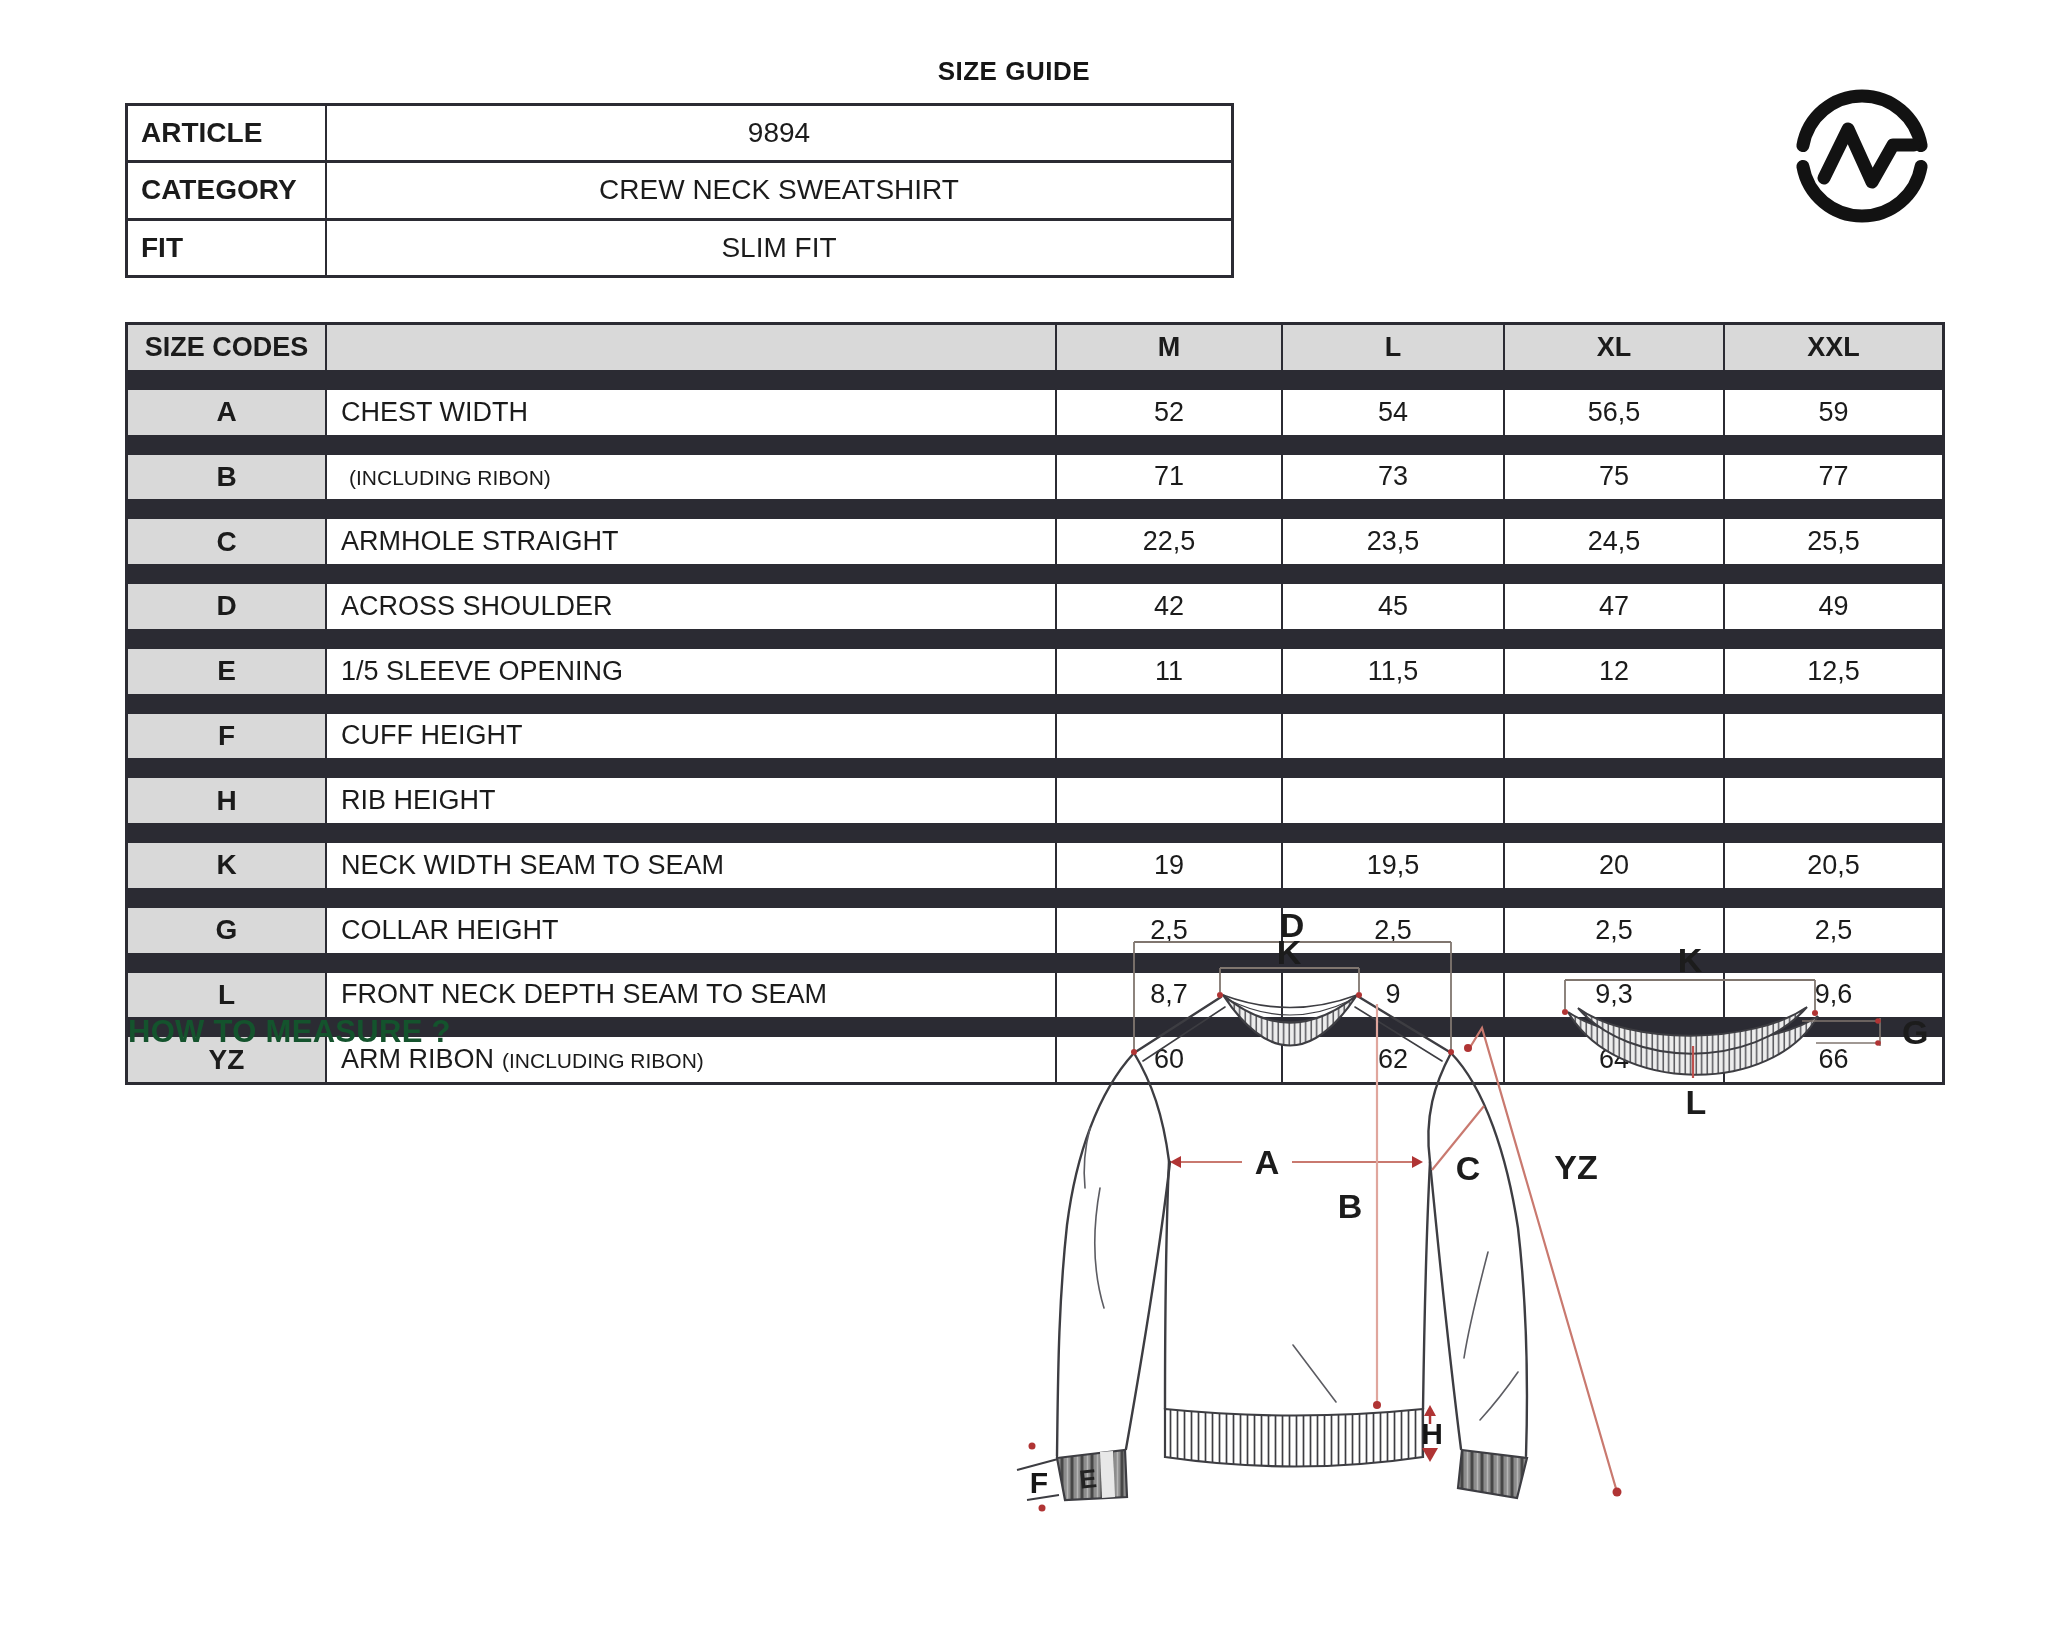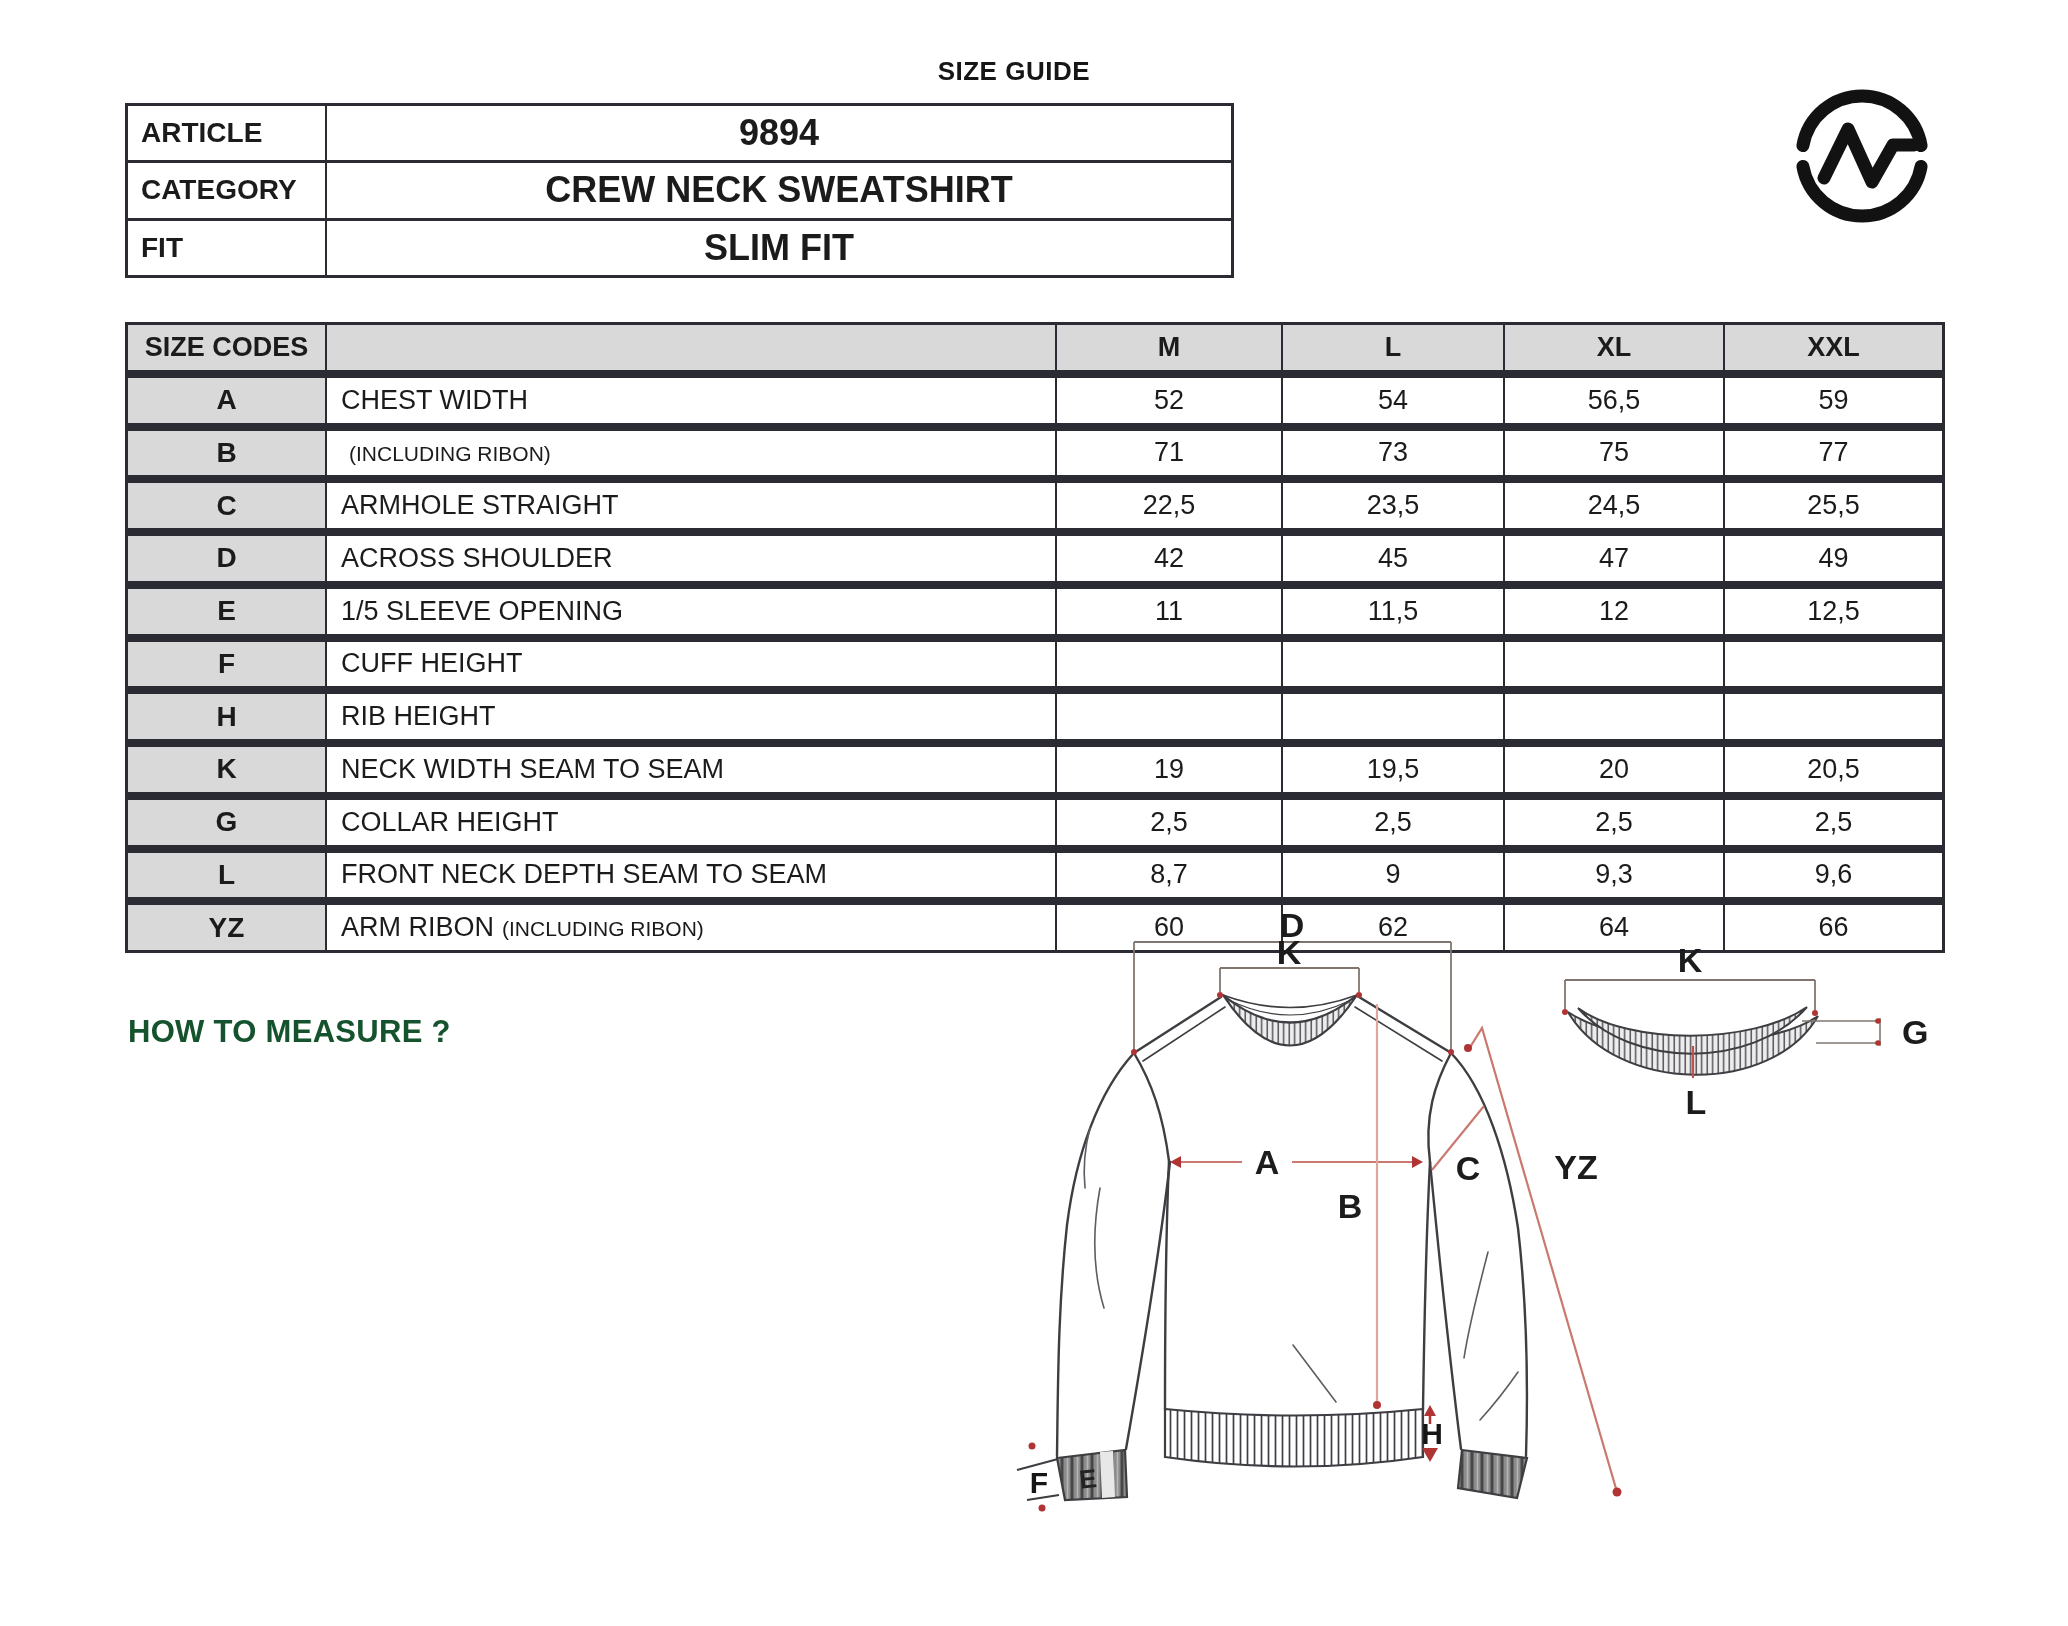--- a/index.html
+++ b/index.html
@@ -18,27 +18,27 @@
   
   .grid-table{position:absolute;display:grid;background:#2b2b33;}
   .info-table{
     left:125px;top:103px;width:1109px;
     grid-template-columns:197px 1fr;grid-auto-rows:54.3px;
     gap:3px 2px;padding:3px;box-sizing:border-box;
   }
   .size-table{
     left:125px;top:322px;width:1820px;
     grid-template-columns:197px 728px 224px 220px 218px 1fr;
-    grid-auto-rows:44.75px;gap:8px 2px;padding:3px;box-sizing:border-box;
+    grid-auto-rows:44.75px;gap:20px 2px;padding:3px;box-sizing:border-box;
   }
   .cell{background:#ffffff;display:flex;align-items:center;overflow:hidden;}
   .cell.gray{background:#d9d9d9;}
   .cell.center{justify-content:center;}
   .cell.lab{font-weight:700;font-size:28px;padding-left:13px;}
-  .cell.val{font-size:36px;justify-content:center;font-weight:bold;}
+  .cell.val{font-size:28px;justify-content:center;}
   .cell.code{background:#d9d9d9;font-weight:700;font-size:28px;justify-content:center;}
   .cell.name{font-size:27px;padding-left:14px;white-space:nowrap;}
   .cell.name .note{font-size:21px;margin-left:8px;padding-top:3px;}
   .cell.num{font-size:27px;justify-content:center;}
   .cell.hdr{background:#d9d9d9;font-weight:700;font-size:27px;justify-content:center;}
   
   .logo{position:absolute;left:1782px;top:76px;}
   .diagram{position:absolute;left:980px;top:900px;}
   svg text{font-family:"Liberation Sans",sans-serif;}
   .mlabel{font-size:34px;font-weight:600;fill:#1c1c1c;}

